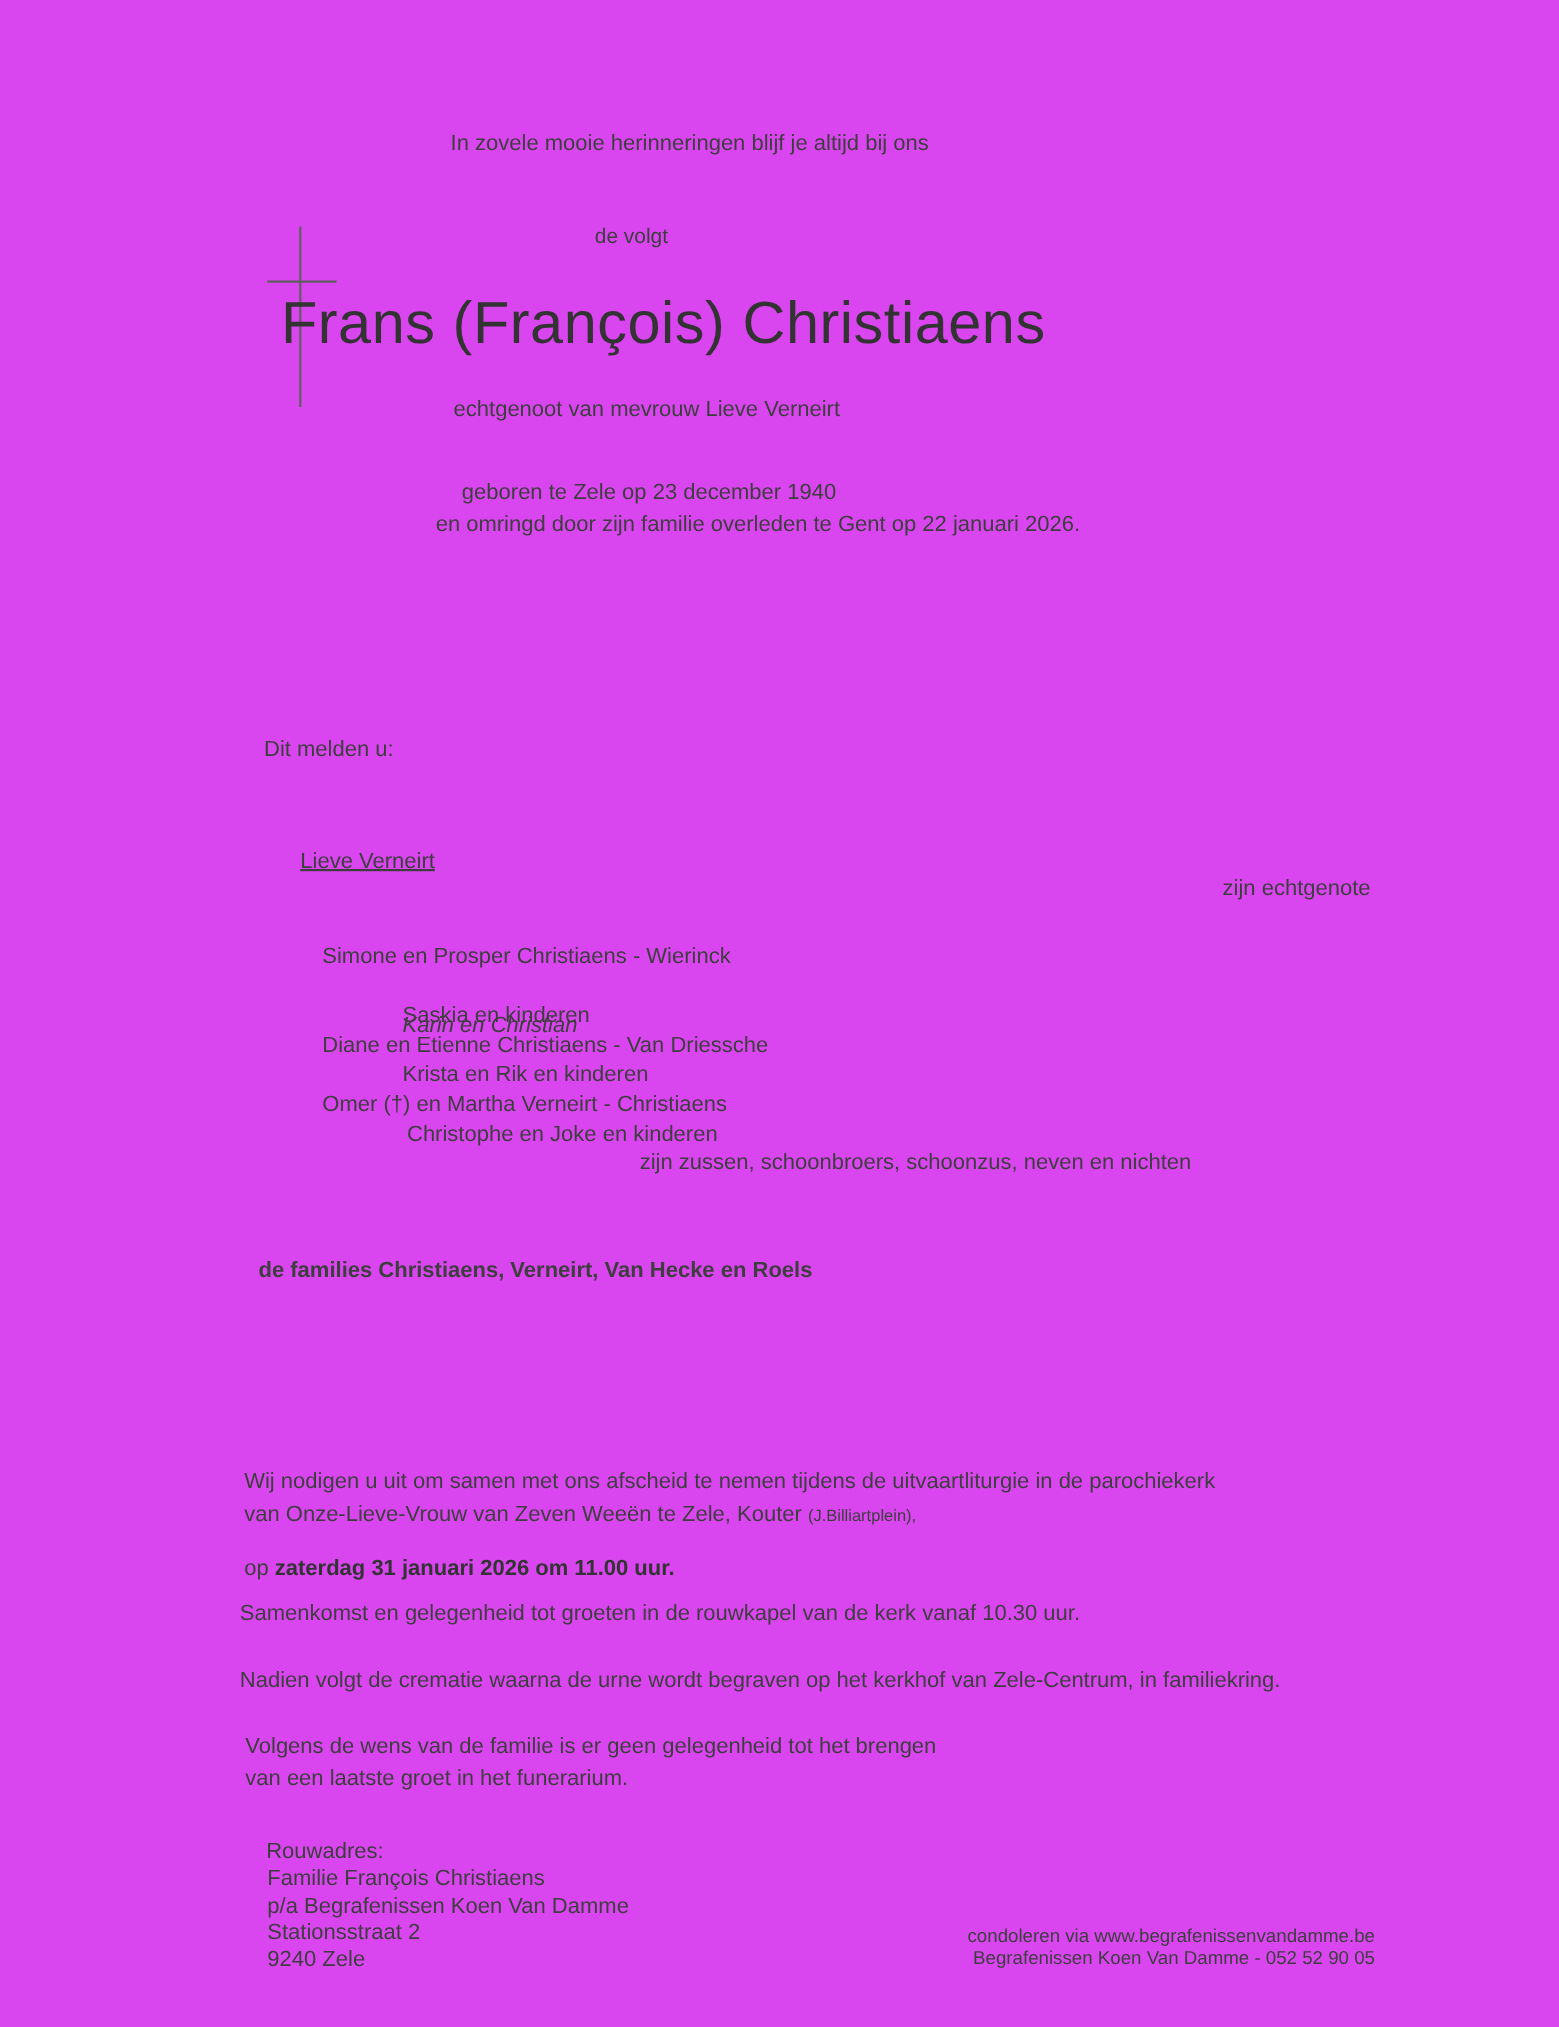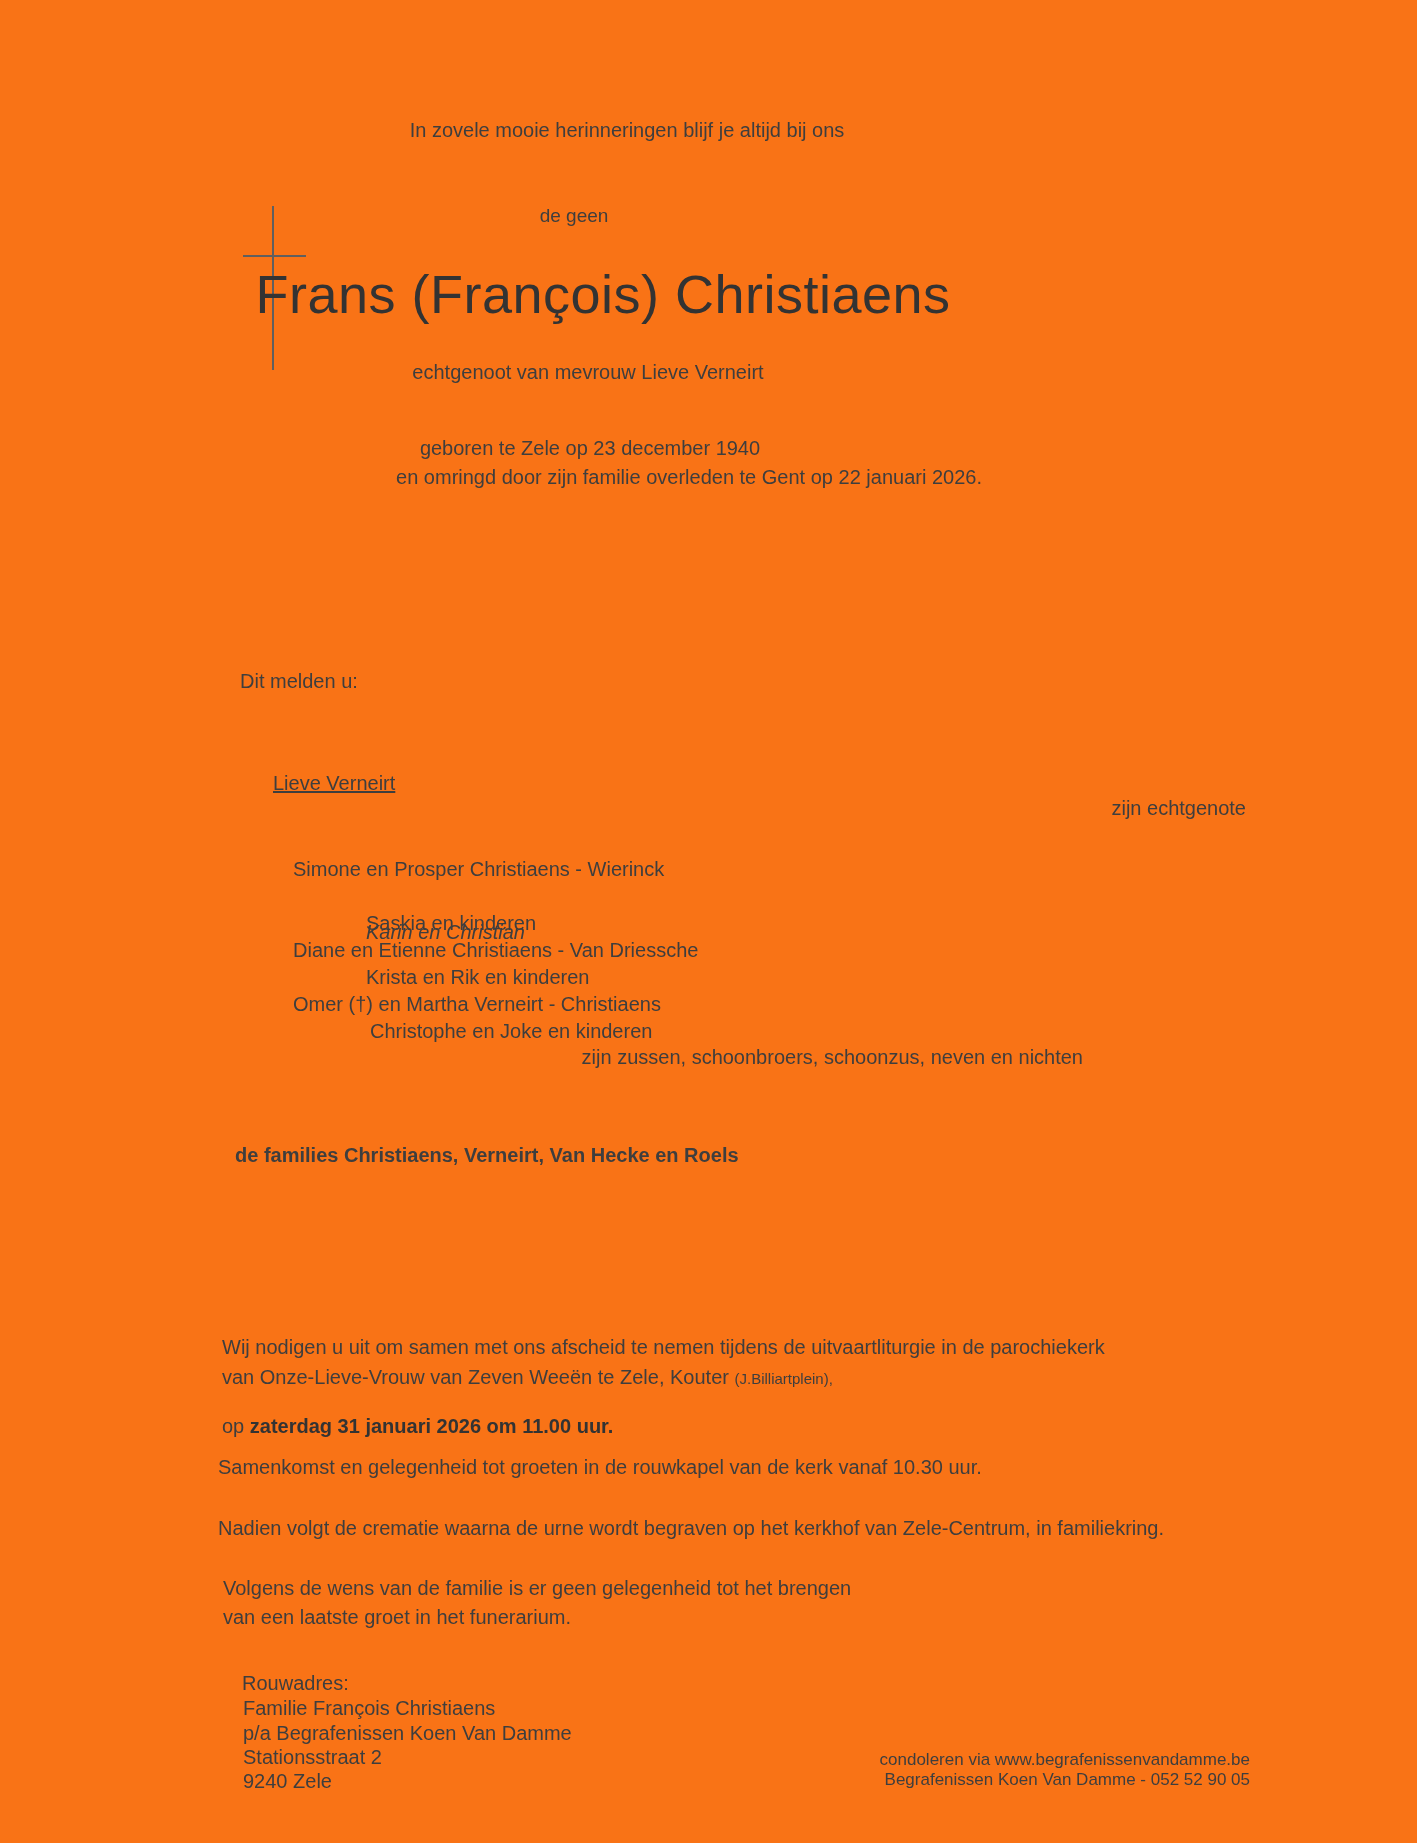--- a/index.html
+++ b/index.html
@@ -4,21 +4,21 @@
 <style>
   html, body {
     margin: 0;
     padding: 0;
     background: #ffffff;
   }
   .page {
     position: relative;
     width: 1417px;
     height: 1843px;
-    background: #f97316;
+    background: #d946ef;
     font-family: "Liberation Sans", "DejaVu Sans", sans-serif;
     color: #3e3e3e;
     overflow: hidden;
   }
   .line {
     position: absolute;
     white-space: nowrap;
     font-size: 20px;
     line-height: 1.2;
   }
@@ -72,21 +72,21 @@
 </head>
 <body>
 
 <div class="page">
 
   <div class="line centered opening">In zovele mooie herinneringen blijf je altijd bij ons</div>
 
   <div class="cross-v"></div>
   <div class="cross-h"></div>
 
-  <div class="line centered salutation">de geen</div>
+  <div class="line centered salutation">de volgt</div>
 
   <div class="line centered deceased-name">Frans (François) Christiaens</div>
 
   <div class="line centered spouse-line">echtgenoot van mevrouw Lieve Verneirt</div>
 
   <div class="line centered birth-line">geboren te Zele op 23 december 1940</div>
   <div class="line centered death-line">en omringd door zijn familie overleden te Gent op 22 januari 2026.</div>
 
   <div class="line announce-intro">Dit melden u:</div>
 

